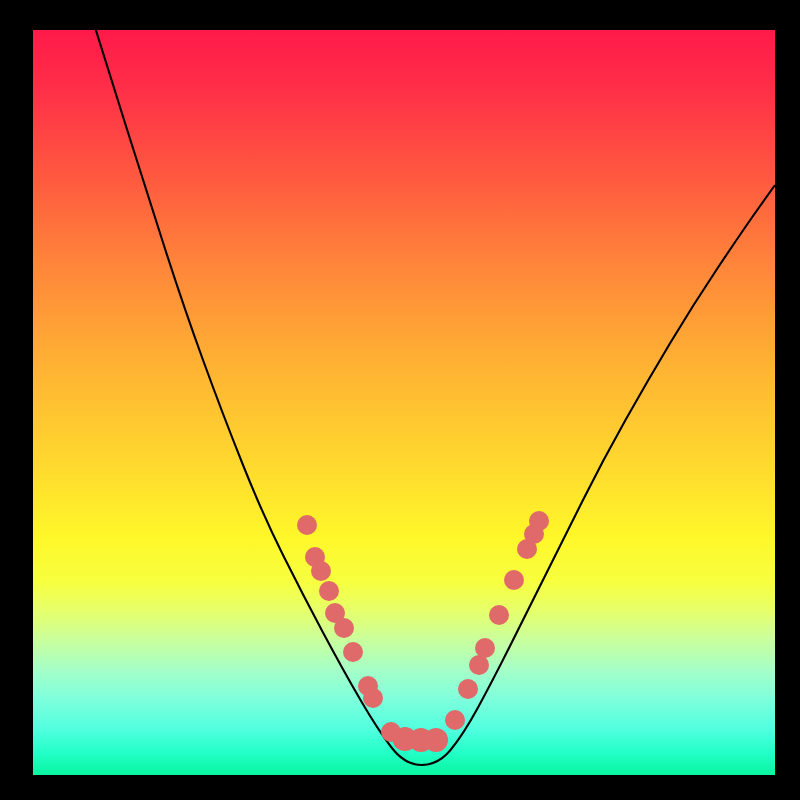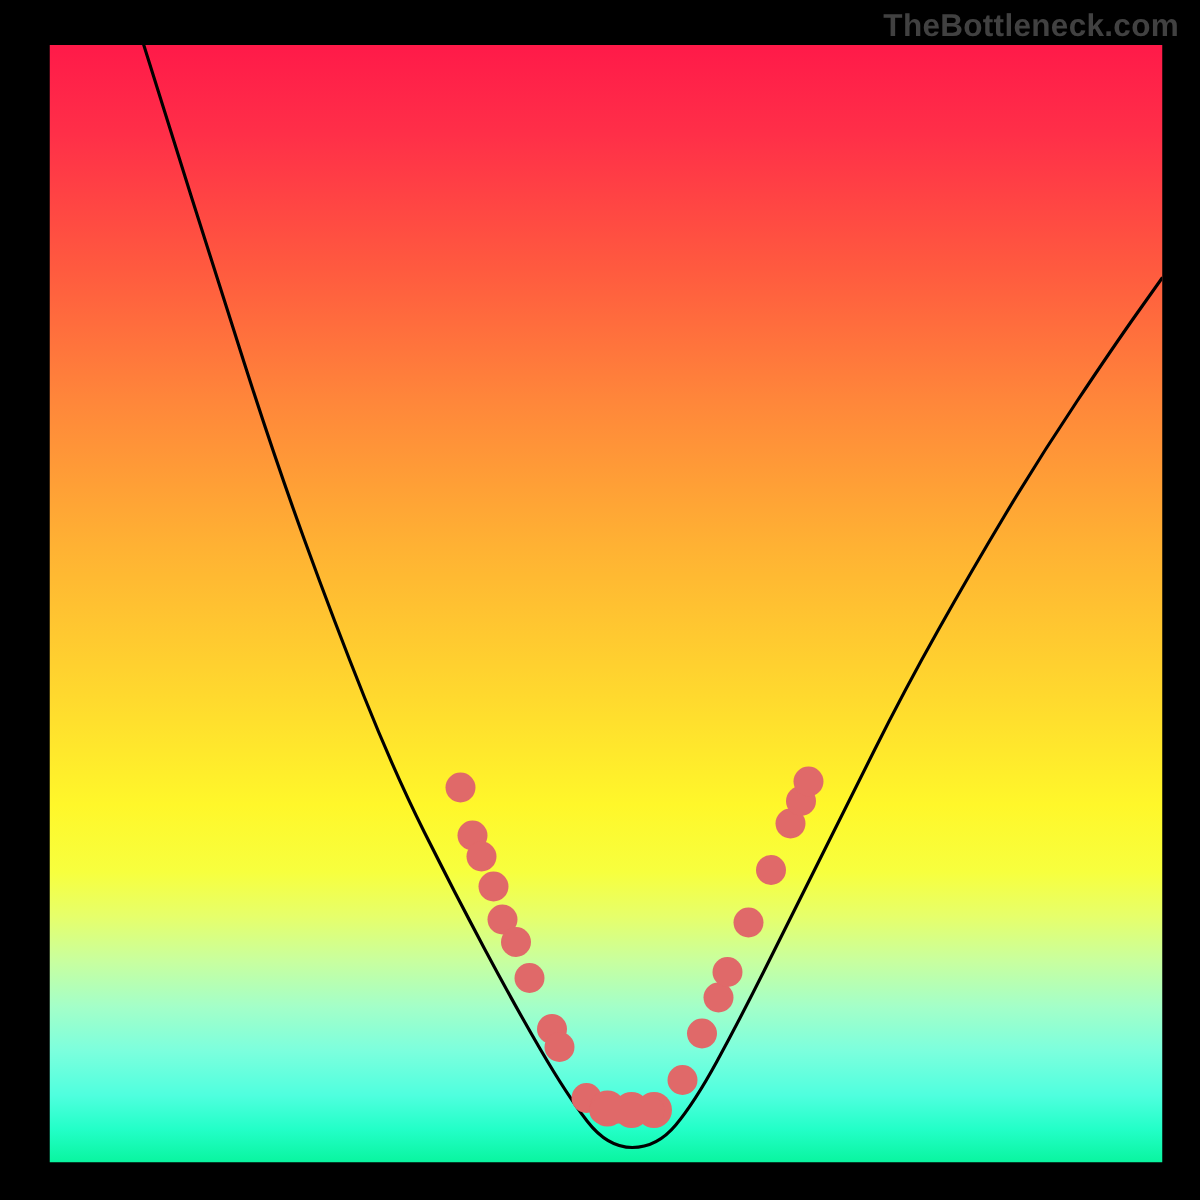--- a/index.html
+++ b/index.html
@@ -74,21 +74,20 @@
   .curve-path {
     fill: none;
     stroke: #000;
     stroke-width: 2.1;
   }
 </style>
 </head>
 <body>
 
 <div class="frame">
-  <div class="watermark">TheBottleneck.com</div>
   <div class="plot-area">
     <div class="gradient-bg"></div>
     <svg class="curve" viewBox="0 0 742 745" preserveAspectRatio="none">
       <path id="curve-path" class="curve-path" d="M 55 -25 Q 80 55 95 102.5 Q 110 150 130 212.5 Q 150 275 170 330 Q 190 385 210 435 Q 230 485 250 525 Q 270 565 290 602.5 Q 310 640 327.5 670 Q 345 700 358.5 717.5 Q 372 735 388.5 735 Q 405 735 417.5 720 Q 430 705 445 677.5 Q 460 650 477.5 615 Q 495 580 512.5 545 Q 530 510 550 470 Q 570 430 592.5 390 Q 615 350 637.5 312.5 Q 660 275 685 237.5 Q 710 200 726 177.5 T 742 155"></path>
       <g id="marker-layer">
           <circle cx="274" cy="495" r="10" class="marker"></circle>
           <circle cx="282" cy="527" r="10" class="marker"></circle>
           <circle cx="288" cy="541" r="10" class="marker"></circle>
           <circle cx="296" cy="561" r="10" class="marker"></circle>
           <circle cx="302" cy="583" r="10" class="marker"></circle>

